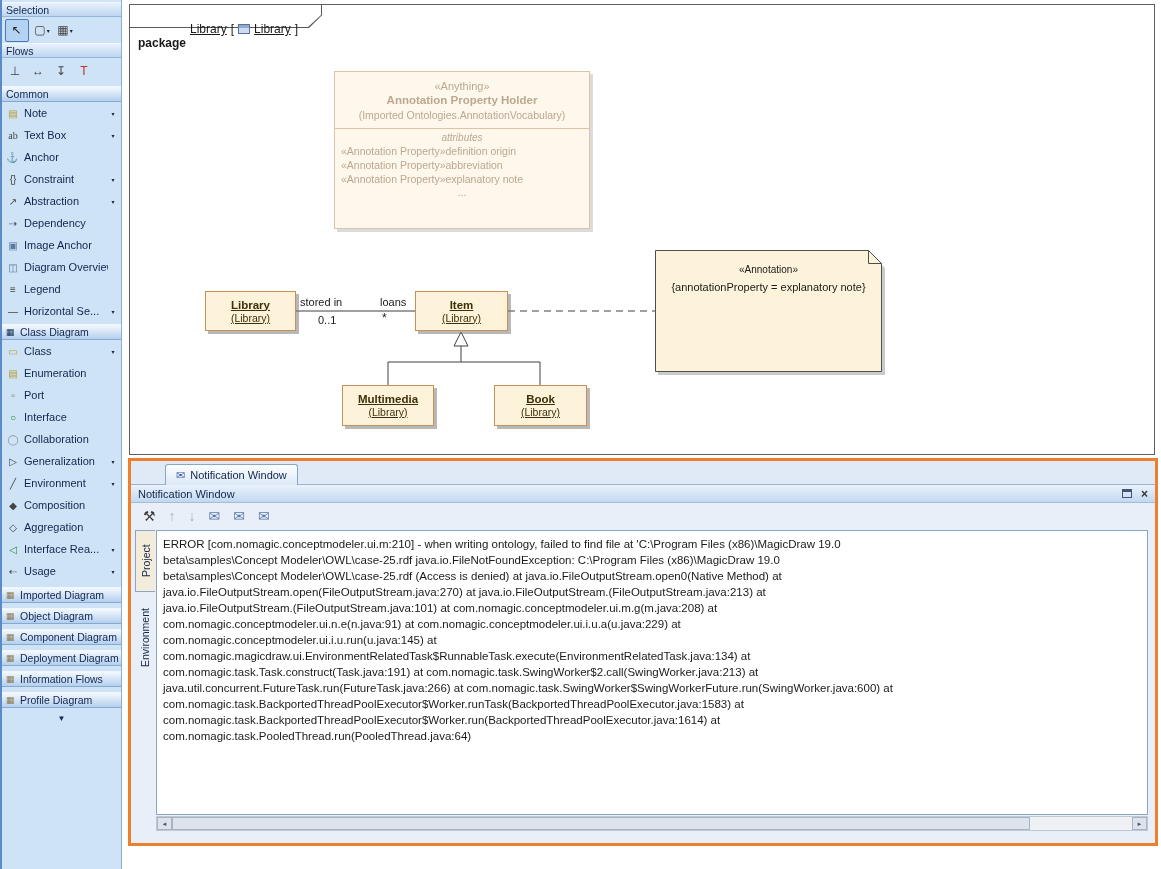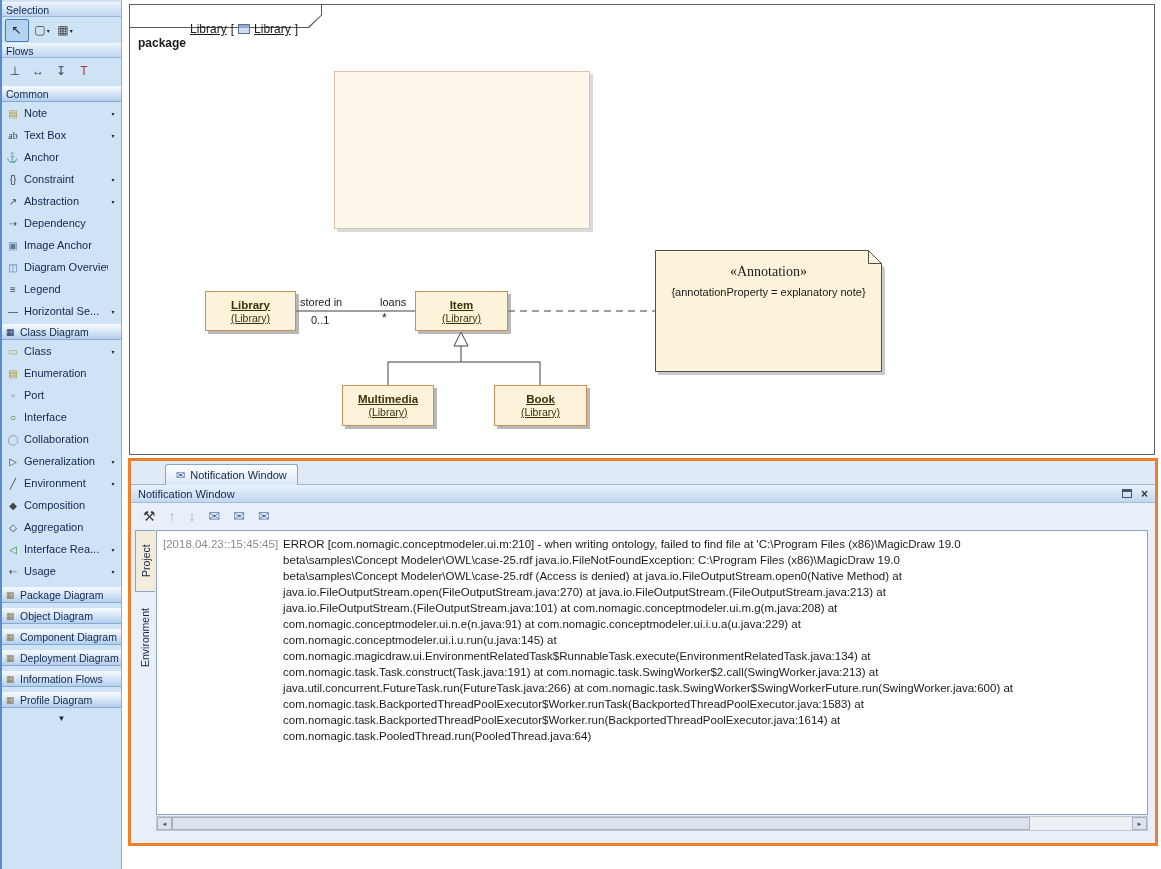--- a/index.html
+++ b/index.html
@@ -82,26 +82,26 @@
   .anything-head .nm { font-size:11.5px; font-weight:bold; margin-top:2px; }
   .anything-head .q  { font-size:10.5px; margin-top:3px; }
   .anything-attrs { border-top:1px solid #dcc4a4; padding:3px 6px; }
   .anything-attrs .cl { text-align:center; font-style:italic; font-size:10px; }
   .attr-line { font-size:10.5px; margin-top:2px; }
   .anything-attrs .more { text-align:center; font-size:10.5px; margin-top:1px; }
 
   .edge-label { position:absolute; font-size:11px; color:#1a1a1a; }
   .lbl-stored { left:170px; top:291px; }
   .lbl-loans  { left:250px; top:291px; }
-  .lbl-mult-l { left:181px; top:309px; }
+  .lbl-mult-l { left:169px; top:309px;padding-left:19px; }
   .lbl-mult-r { left:252px; top:306px; font-size:12px; }
 
   .uml-note { position:absolute; left:525px; top:245px; width:231px; height:126px; }
   .note-content { position:absolute; left:0; top:0; width:227px; padding:14px 9px 0; text-align:center; }
-  .note-st { font-size:14px; color:#1a1a1a;font-family:Liberation Serif, serif; }
+  .note-st { font-size:10px; color:#1a1a1a; }
   .note-tag { font-size:11px; margin-top:6px; }
   .note-body { font-size:11.5px; margin-top:5px; text-align:left; line-height:15px; }
   .note-link { text-decoration:underline; }
 
   
   .notif-panel {
     position:absolute; left:128px; top:458px; width:1030px; height:388px;
     border:3px solid #ee7f2d; background:#e9eff8;
   }
   .notif-tabrow { position:absolute; left:0; top:0; right:0; height:24px; background:#e0eaf6; border-bottom:1px solid #9ab6d6; }
@@ -329,21 +329,21 @@
         <span class="glyph" style="color: rgb(68, 68, 68);">⇠</span>
         <span class="lbl">Usage</span>
         <span class="arrow">▾</span>
       </div>
     </div>
 
   <div class="collapsed-groups">
 
       <div class="group-header">
         <span class="gh-glyph" style="color: rgb(138, 122, 80);">▦</span>
-        <span>Package Diagram</span>
+        <span>Imported Diagram</span>
       </div>
 
       <div class="group-header">
         <span class="gh-glyph" style="color: rgb(138, 122, 80);">▦</span>
         <span>Object Diagram</span>
       </div>
 
       <div class="group-header">
         <span class="gh-glyph" style="color: rgb(138, 122, 80);">▦</span>
         <span>Component Diagram</span>
@@ -387,20 +387,32 @@
       <span class="pkg-kw">package</span>
       <span class="pkg-link">Library</span>
       <span>[</span>
       <span class="pkg-icon"></span>
       <span class="pkg-link">Library</span>
       <span>]</span>
     </div>
   </div>
 
   <div class="anything-box">
+    <div class="anything-head">
+      <div class="st">«Anything»</div>
+      <div class="nm">Annotation Property Holder</div>
+      <div class="q">(Imported Ontologies.AnnotationVocabulary)</div>
+    </div>
+    <div class="anything-attrs">
+      <div class="cl">attributes</div>
+      <div class="attr-line">«Annotation Property»definition origin</div>
+      <div class="attr-line">«Annotation Property»abbreviation</div>
+      <div class="attr-line">«Annotation Property»explanatory note</div>
+      <div class="more">...</div>
+    </div>
   </div>
 
   <div class="uml-class box-library">
     <div class="cname">Library</div>
     <div class="cpkg">(Library)</div>
   </div>
   <div class="uml-class box-item">
     <div class="cname">Item</div>
     <div class="cpkg">(Library)</div>
   </div>
@@ -460,21 +472,20 @@
       <span class="nt-icon" style="color: rgb(88, 120, 168);">✉</span>
 
       <span class="nt-icon" style="color: rgb(88, 120, 168);">✉</span>
     </div>
 
   <div class="vtab vtab-project active">Project</div>
   <div class="vtab vtab-env">Environment</div>
 
   <div class="log-area">
     <div class="log-entry">
-      <span class="log-ts">[2018.04.23::15:45:45]</span>
       <span class="log-msg">ERROR [com.nomagic.conceptmodeler.ui.m:210] - when writing ontology, failed to find file at 'C:\Program Files (x86)\MagicDraw 19.0 beta\samples\Concept Modeler\OWL\case-25.rdf java.io.FileNotFoundException: C:\Program Files (x86)\MagicDraw 19.0 beta\samples\Concept Modeler\OWL\case-25.rdf (Access is denied) at java.io.FileOutputStream.open0(Native Method) at java.io.FileOutputStream.open(FileOutputStream.java:270) at java.io.FileOutputStream.(FileOutputStream.java:213) at java.io.FileOutputStream.(FileOutputStream.java:101) at com.nomagic.conceptmodeler.ui.m.g(m.java:208) at com.nomagic.conceptmodeler.ui.n.e(n.java:91) at com.nomagic.conceptmodeler.ui.i.u.a(u.java:229) at com.nomagic.conceptmodeler.ui.i.u.run(u.java:145) at com.nomagic.magicdraw.ui.EnvironmentRelatedTask$RunnableTask.execute(EnvironmentRelatedTask.java:134) at com.nomagic.task.Task.construct(Task.java:191) at com.nomagic.task.SwingWorker$2.call(SwingWorker.java:213) at java.util.concurrent.FutureTask.run(FutureTask.java:266) at com.nomagic.task.SwingWorker$SwingWorkerFuture.run(SwingWorker.java:600) at com.nomagic.task.BackportedThreadPoolExecutor$Worker.runTask(BackportedThreadPoolExecutor.java:1583) at com.nomagic.task.BackportedThreadPoolExecutor$Worker.run(BackportedThreadPoolExecutor.java:1614) at com.nomagic.task.PooledThread.run(PooledThread.java:64)</span>
     </div>
   </div>
 
   <div class="hscroll">
     <span class="scroll-btn">◄</span>
     <span class="scroll-thumb"></span>
     <span class="scroll-spacer"></span>
     <span class="scroll-btn">►</span>
   </div>

